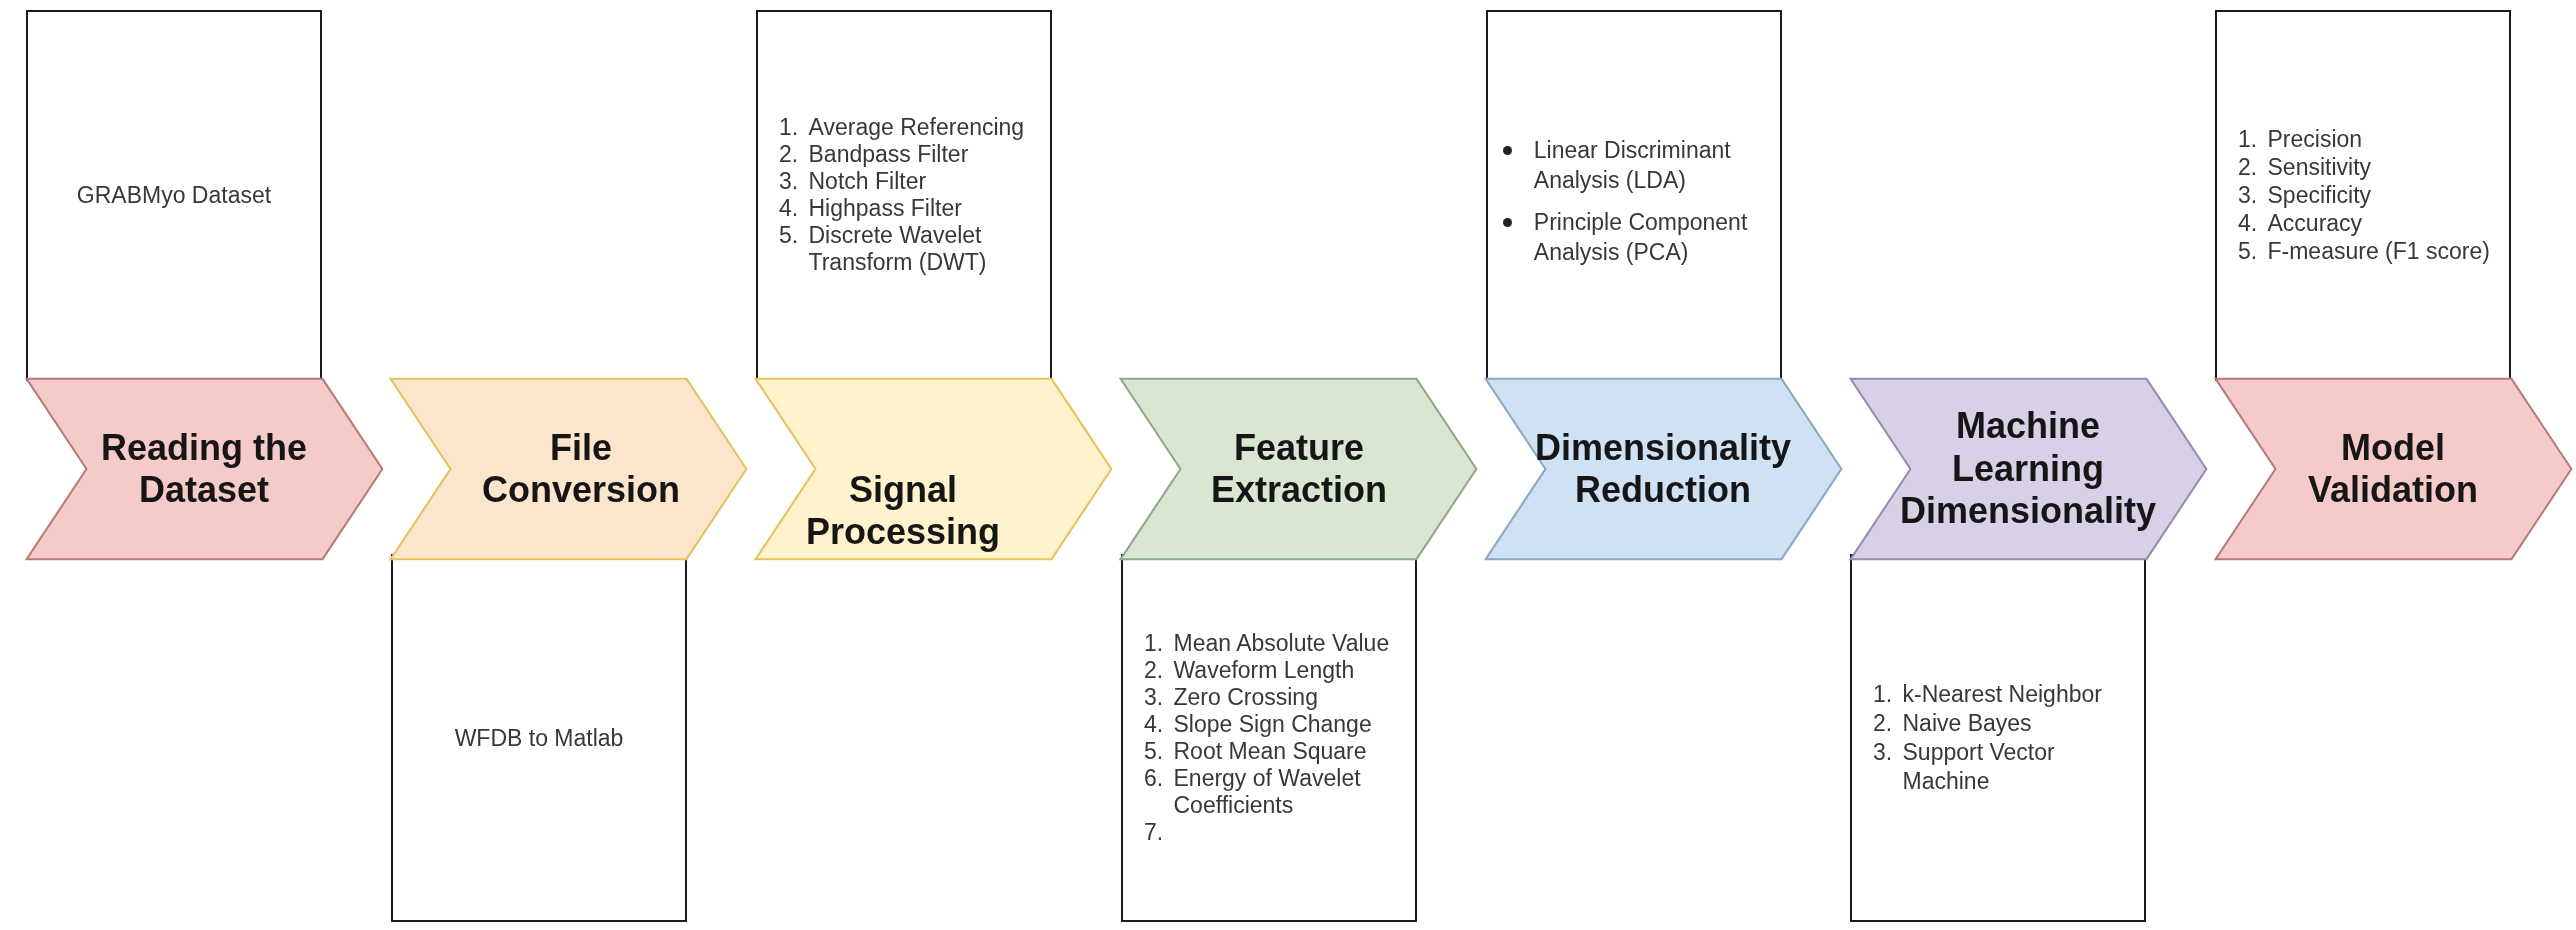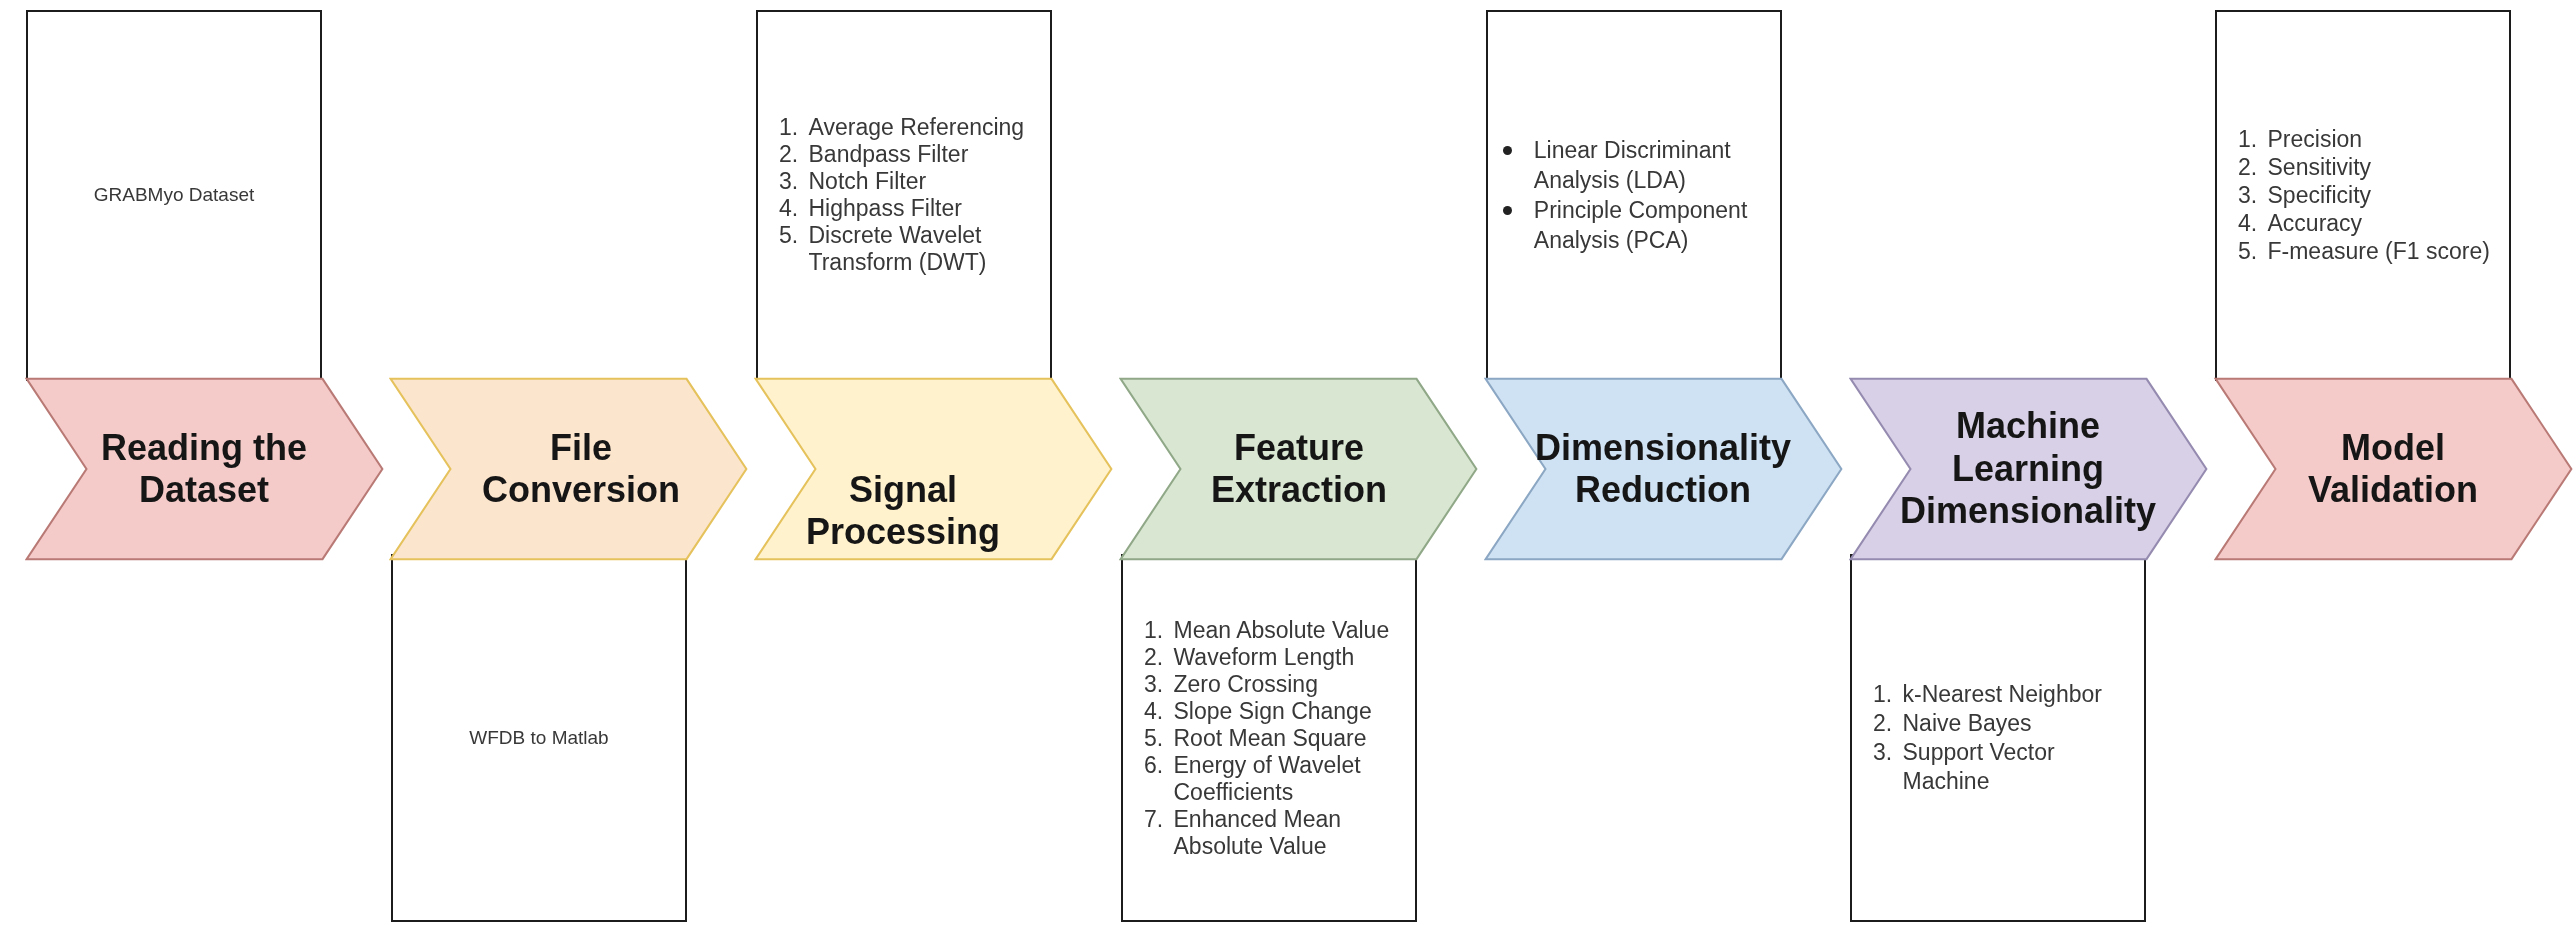--- a/index.html
+++ b/index.html
@@ -16,37 +16,37 @@
     background:#ffffff;
     border:2.5px solid #1c1c1c;
     box-sizing:border-box;
     z-index:1;
   }
   .box-top{top:9.8px;height:371px;}
   .box-bottom{top:554px;height:368px;}
   .box-center-text{
     display:flex;align-items:center;justify-content:center;
     text-align:center;
-    font-size:19px;color:#383838;
+    font-size:23px;color:#383838;
   }
   .box-list{
     display:flex;flex-direction:column;justify-content:center;
     height:100%;
     padding-left:21px;padding-right:6.6px;
     box-sizing:border-box;
     font-size:23px;color:#383838;
   }
   .li-row{display:flex;align-items:flex-start;}
   .li-num{flex:0 0 29.5px;}
   .li-text{flex:1 1 auto;}
   .lh33 .li-row{line-height:27px;}
   .lh34 .li-row{line-height:28px;}
   .lh35 .li-row{line-height:29px;}
   .bullet-list{padding-left:14.8px;}
-  .bullet-list .li-row{line-height:30px;}
+  .bullet-list .li-row{line-height:30px;margin-top:12px;}
   .bullet-dot{
     flex:0 0 9px;width:9px;height:9px;border-radius:50%;
     background:#222222;margin-top:10.7px;margin-right:22px;
   }
   .chevron{position:absolute;top:377px;width:359px;height:184px;z-index:2;}
   .chevron svg{display:block;width:359px;height:184px;}
   .chevron-label{
     position:absolute;top:379px;height:180px;width:290px;
     display:flex;align-items:center;justify-content:center;
     text-align:center;
@@ -153,21 +153,20 @@
       <div class="li-row">
           <span class="li-num">5.</span>
           <span class="li-text">Root Mean Square</span>
         </div>
       <div class="li-row">
           <span class="li-num">6.</span>
           <span class="li-text">Energy of Wavelet Coefficients</span>
         </div>
       <div class="li-row">
           <span class="li-num">7.</span>
-          <span class="li-text">Enhanced Mean Absolute Value</span>
         </div>
     </div>
   </div>
 
   <div class="detail-box box-bottom" style="left:1850px;">
     <div class="box-list lh35">
       <div class="li-row">
           <span class="li-num">1.</span>
           <span class="li-text">k-Nearest Neighbor</span>
         </div>

